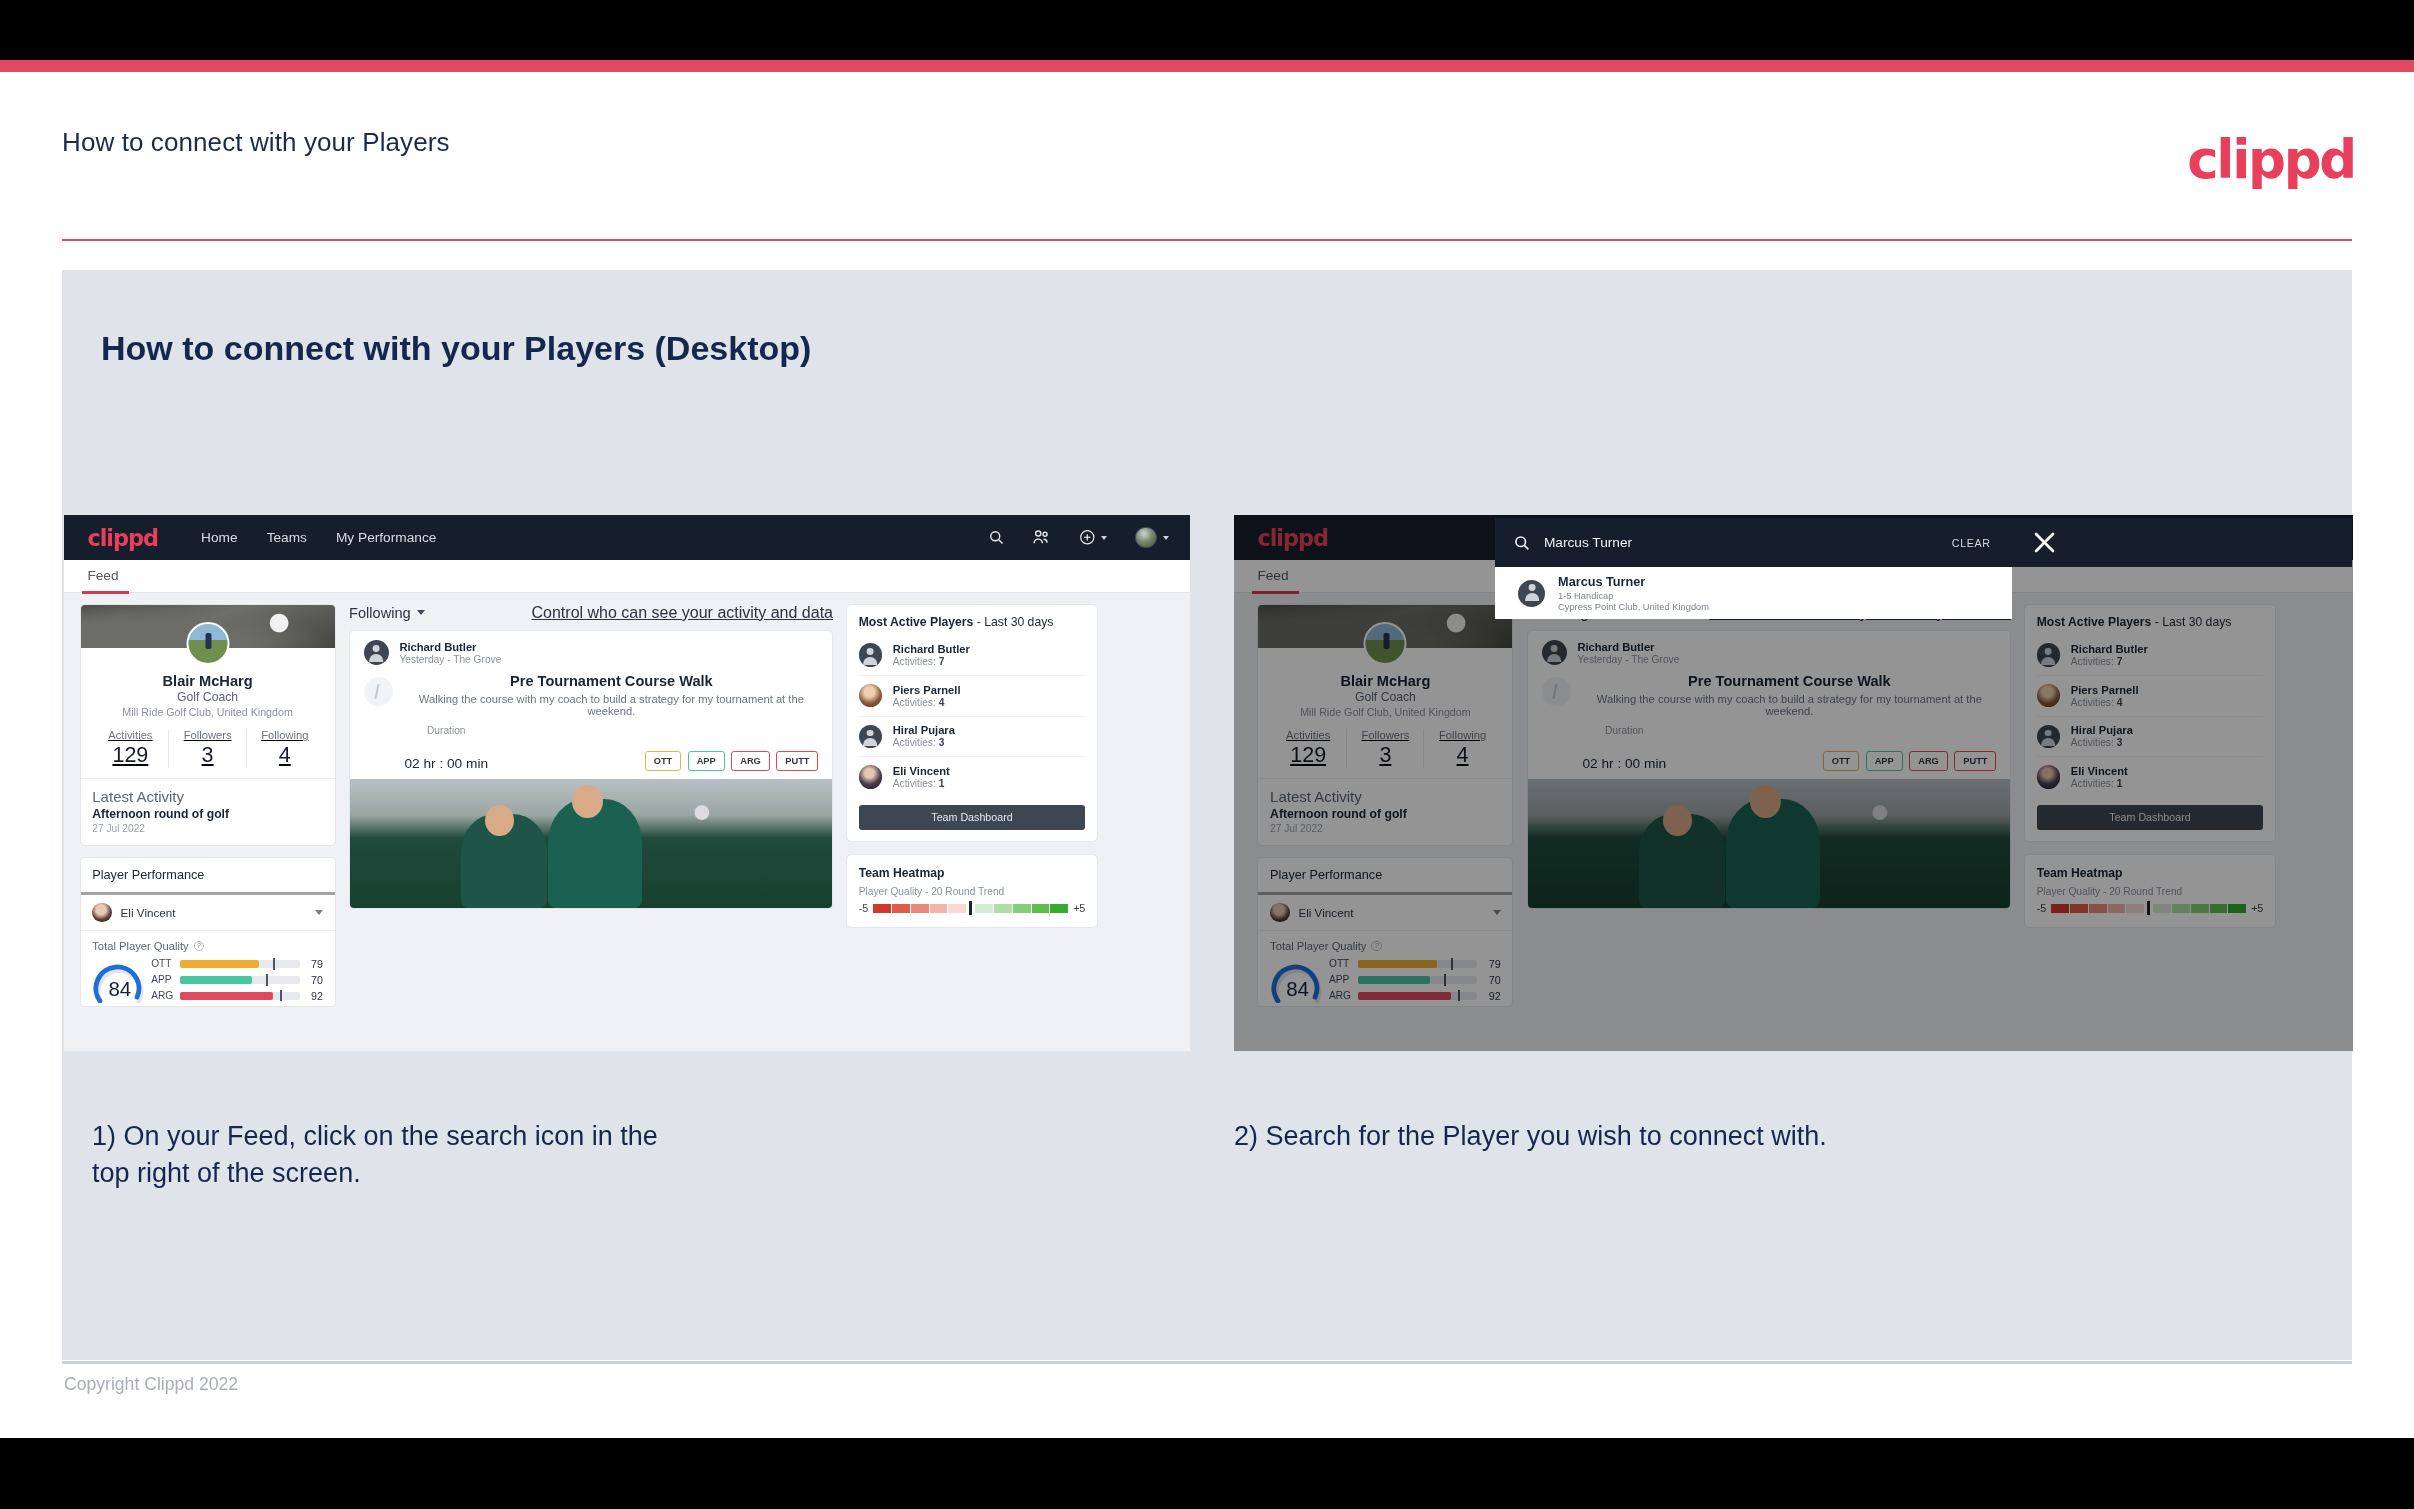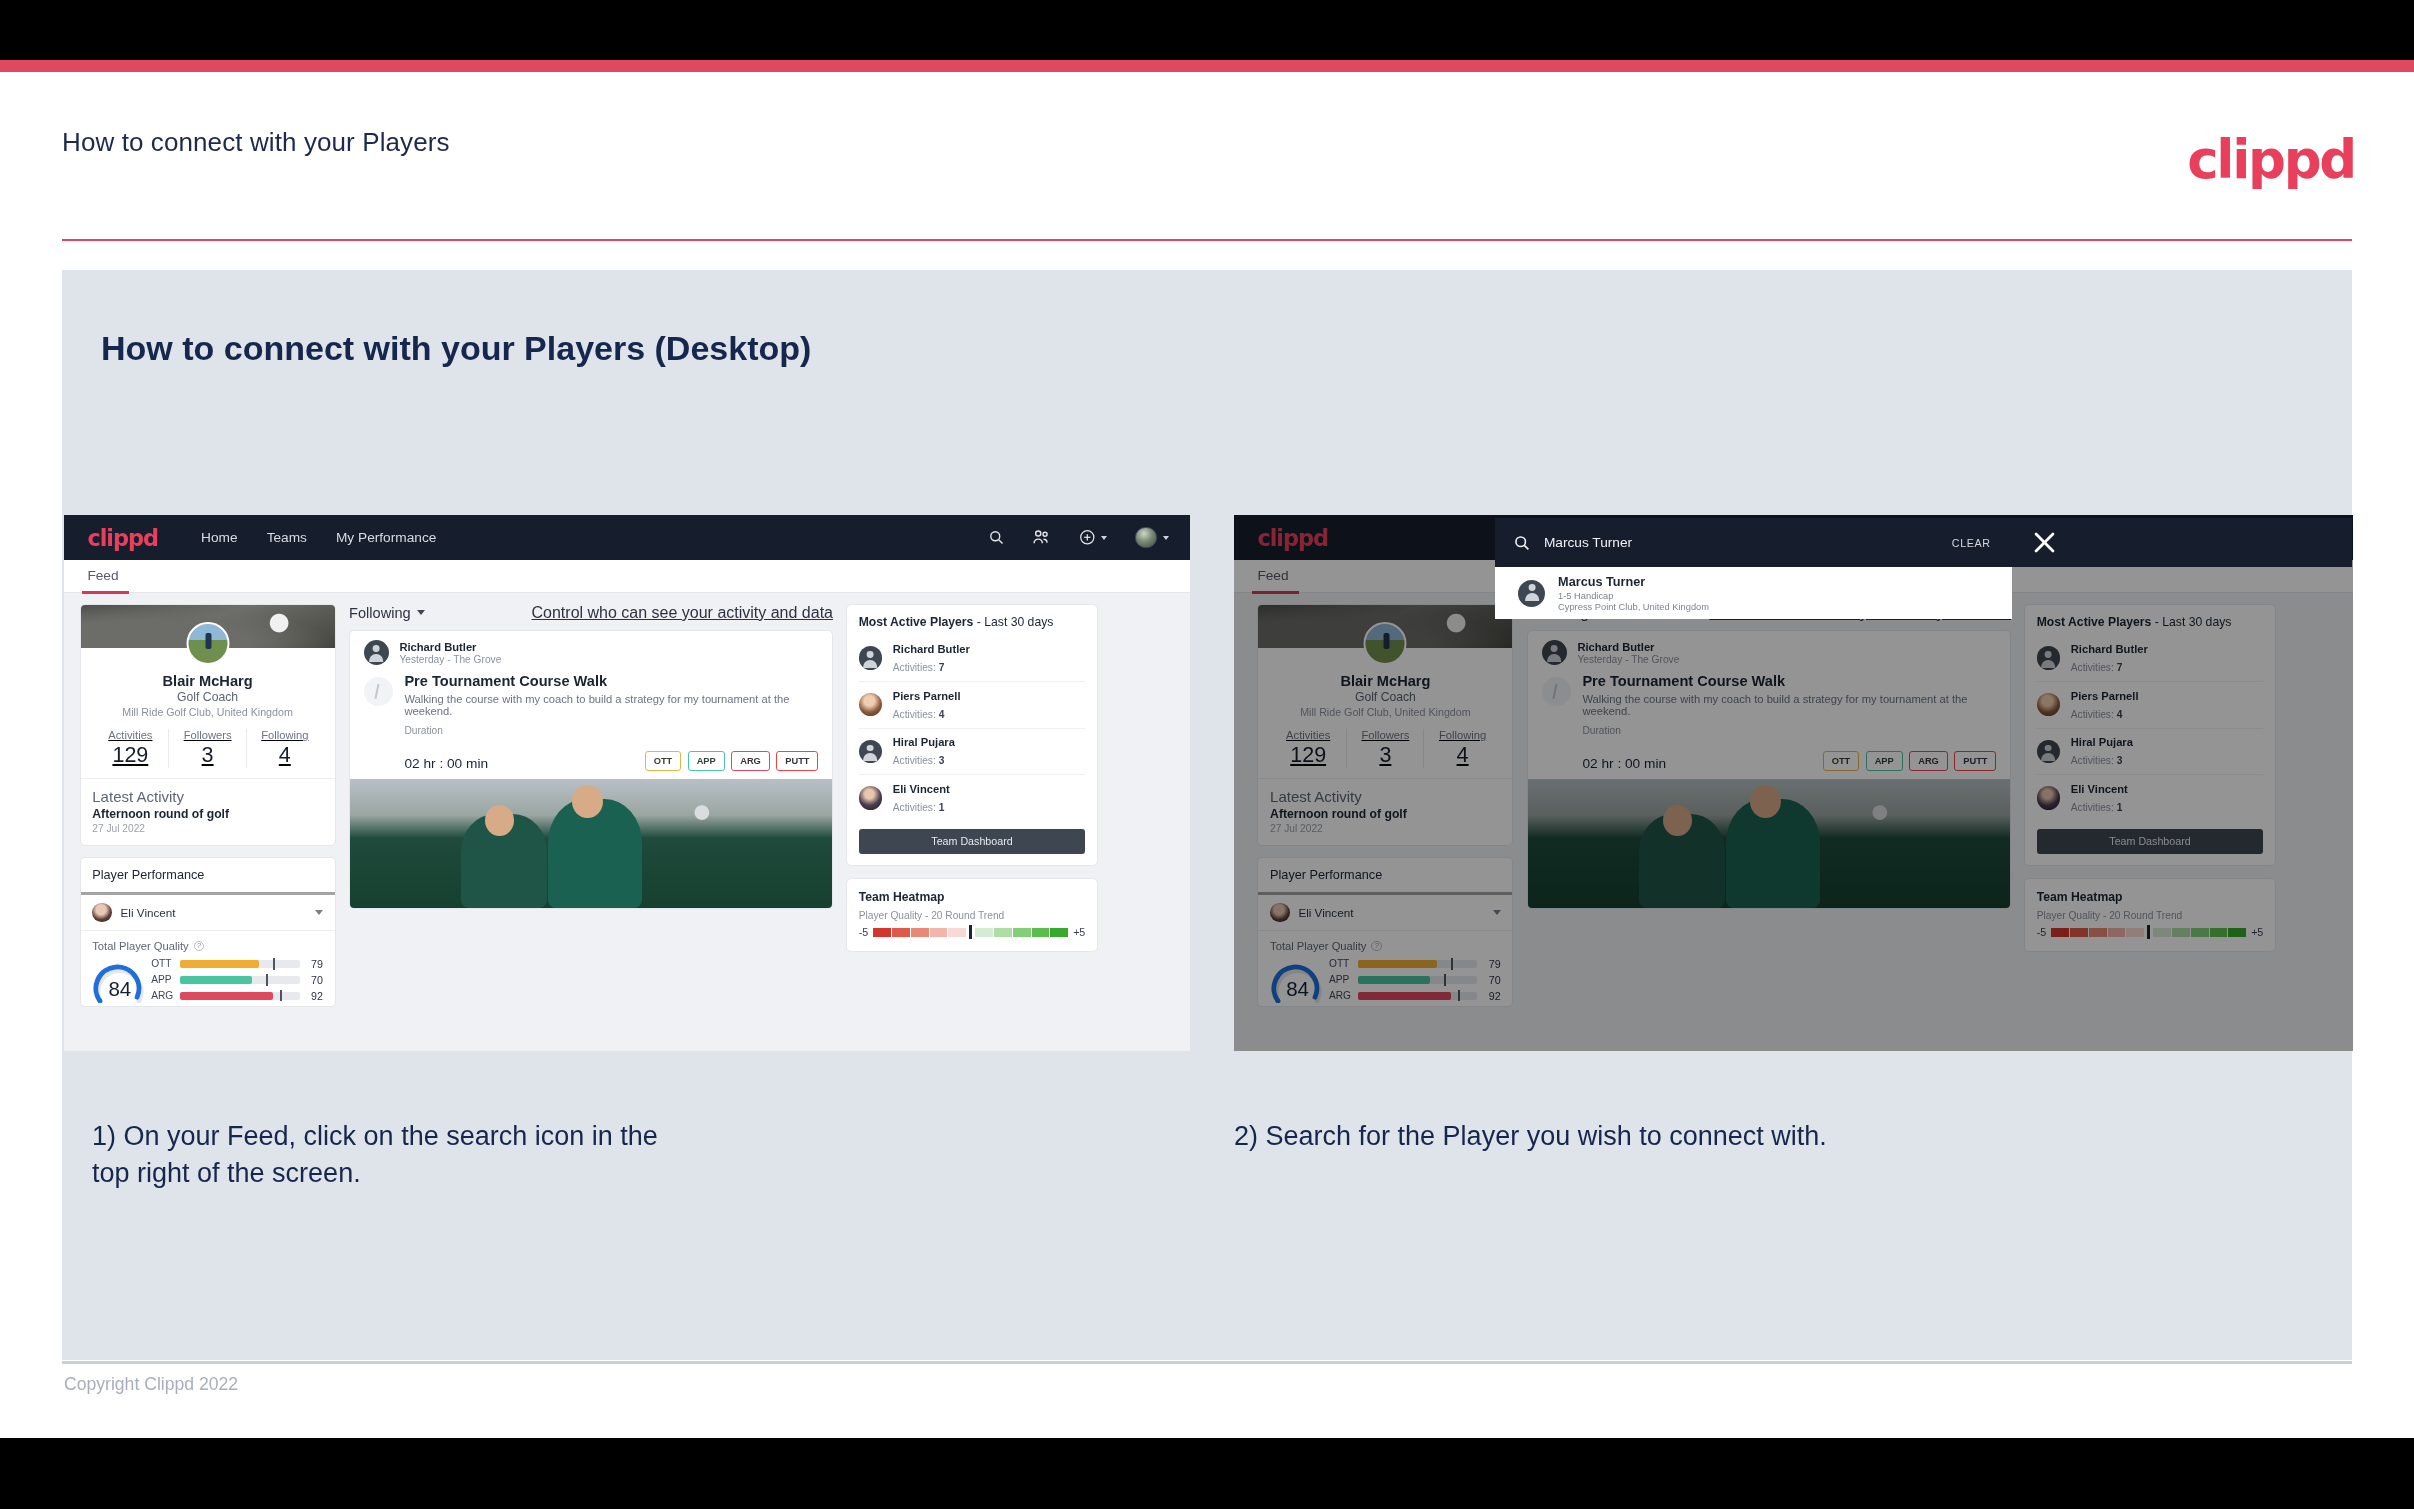--- a/index.html
+++ b/index.html
@@ -158,21 +158,21 @@
   .control-link { margin-left:auto; font-size:16px; color:#2b3240; text-decoration:underline; }
 
   .post { background:#fff; border:1px solid #e4e6eb; border-radius:4.9px; overflow:hidden; }
   .post-head { display:flex; align-items:center; padding:9.8px 13.7px 3.9px; }
   .av-dark { width:25px;height:25px;border-radius:50%;background:#3e4652; position:relative; flex:0 0 auto; }
   .av-dark::before{content:"";position:absolute;left:50%;top:4.9px;transform:translateX(-50%);width:6.8px;height:6.8px;border-radius:50%;background:#cfd3da;}
   .av-dark::after{content:"";position:absolute;left:50%;top:13.7px;transform:translateX(-50%);width:13.7px;height:7.8px;border-radius:6.8px 6.8px 0 0;background:#cfd3da;}
   .post-who { margin-left:10.7px; }
   .post-name { font-size:11.2px; font-weight:bold; color:#1b2533; }
   .post-meta { font-size:10.2px; color:#8b919c; margin-top:1px; }
-  .post-body { display:flex; padding:3.9px 13.7px 7.8px; }
+  .post-body { display:flex; padding:3.9px 13.7px 7.8px;text-align:center; }
   .golf-icon { width:29px;height:29px;border-radius:50%;background:#f2f3f6;flex:0 0 auto;margin-top:3.9px; position:relative; }
   .golf-icon::after{content:"";position:absolute;left:12.7px;top:6.8px;width:2px;height:14.6px;background:#c3c7cf;transform:rotate(12deg);}
   .post-text { margin-left:11.7px; flex:1; }
   .post-title { font-size:14.6px; font-weight:bold; color:#1b2533; }
   .post-desc { font-size:11.2px; color:#6c7381; margin-top:3.9px; }
   .dur-row { display:flex; align-items:flex-end; margin-top:7.8px; }
   .dur-lbl { font-size:10.2px; color:#8b919c; }
   .dur-val { font-size:13.7px; color:#1b2533; margin-top:20px; }
   .chips { margin-left:auto; display:flex; gap:6.8px; }
   .chip { font-size:9.3px; font-weight:bold; padding:3.9px 7.8px; border-radius:2.9px; background:#fff; }
@@ -199,21 +199,21 @@
   .rc-title span { font-weight:normal; }
   .plist { padding:0 11.7px; }
   .prow { display:flex; align-items:center; padding:7.8px 0; border-bottom:1px solid #eff0f3; }
   .prow:last-of-type { border-bottom:none; }
   .prow .av-dark { width:23.4px; height:23.4px; }
   .pav-img { width:23.4px;height:23.4px;border-radius:50%;flex:0 0 auto; }
   .pav-piers { background:radial-gradient(circle at 45% 34%, #f0cdb0 0 26%, #8a5a3c 58%, #4a2f20 100%); }
   .pav-eli   { background:radial-gradient(circle at 45% 34%, #e9c6ae 0 22%, #4b3d50 55%, #1d1722 100%); }
   .pr-txt { margin-left:10.7px; }
   .pr-name { font-size:11.2px; font-weight:bold; color:#1b2533; }
-  .pr-act { font-size:10.2px; color:#8b919c; margin-top:7px; }
+  .pr-act { font-size:10.2px; color:#8b919c; margin-top:1px; }
   .pr-act b { color:#3a4150; }
   .dash-btn {
     margin:7.8px 11.7px 11.7px; height:25px; background:#3e4652; border-radius:2.9px;
     color:#e7e9ee; font-size:10.7px; display:flex; align-items:center; justify-content:center;
   }
   .heat-sub { font-size:10.2px; color:#8b919c; padding:0 11.7px 4.9px; }
   .heat-row { display:flex; align-items:center; padding:0 11.7px 11.7px; gap:4.9px; }
   .heat-end { font-size:10.7px; color:#3a4150; }
   .heat-scale { flex:1; display:flex; align-items:center; gap:1px; }
   .hs { flex:1; height:8.8px; }

